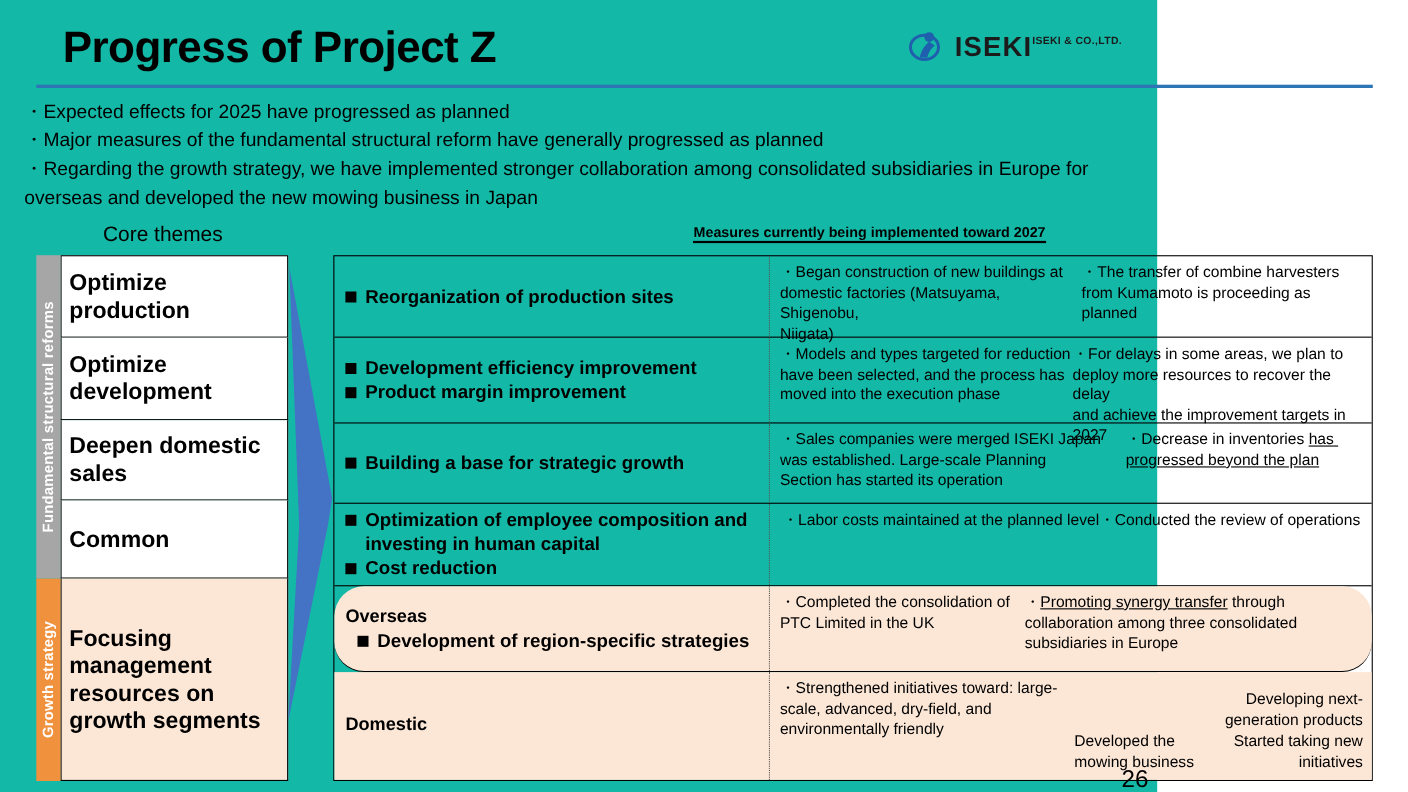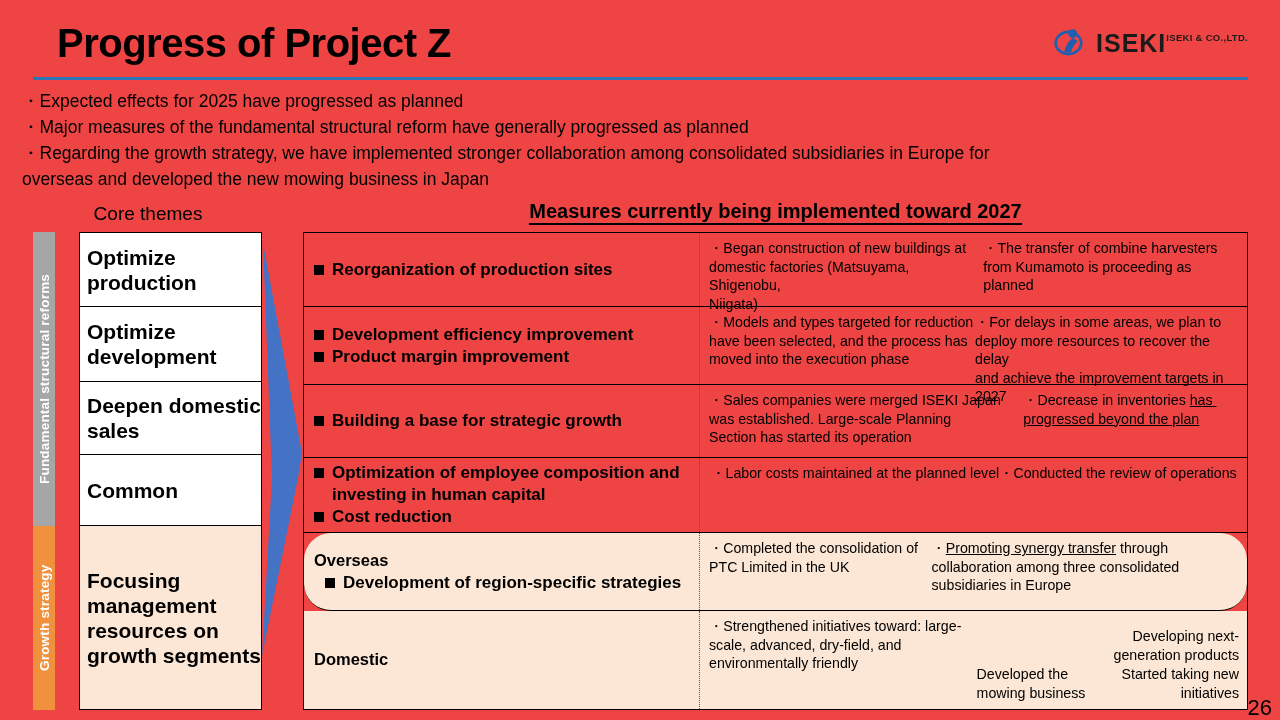--- a/index.html
+++ b/index.html
@@ -3,21 +3,21 @@
 <meta charset="utf-8">
 <style>
   * { box-sizing: border-box; margin: 0; padding: 0; }
   html, body {
     width: 1280px; height: 720px;
     background: #ffffff;
     font-family: "Liberation Sans", sans-serif;
     color: #000000;
     overflow: hidden;
   }
-  #slide { position: relative; width: 1280px; height: 720px; background: #ef4444; }
+  #slide { position: relative; width: 1052px; height: 720px; background: #14b8a6; }
 
   
   #title {
     position: absolute; left: 57px; top: 19px;
     font-size: 40px; font-weight: bold; letter-spacing: -0.5px;
     line-height: 48px; white-space: nowrap;
   }
   #logo {
     position: absolute; right: 32px; top: 26px;
     display: flex; align-items: center; gap: 8px;
@@ -43,22 +43,22 @@
     font-size: 17.5px; line-height: 26px;
   }
   #lede .b { display: block; white-space: pre-wrap; }
 
   
   #core-themes-caption {
     position: absolute; left: 33px; top: 202px; width: 230px;
     text-align: center; font-size: 19px; line-height: 24px;
   }
   #measures-caption {
-    position: absolute; left: 303px; top: 198px; width: 945px;
-    text-align: center; font-size: 20px; font-weight: bold; line-height: 26px;
+    position: absolute; left: 318px; top: 198px; width: 945px;
+    text-align: center; font-size: 13px; font-weight: bold; line-height: 26px;
   }
   #measures-caption span { border-bottom: 2px solid #000; padding-bottom: 1px; }
 
   
   #left-table {
     position: absolute; left: 33px; top: 232px; width: 229px; height: 478px;
     display: flex; flex-direction: column;
   }
   .band-group { display: flex; }
   .band {
@@ -70,21 +70,20 @@
   }
   .band.reforms { background: #A6A6A6; }
   .band.growth  { background: #F0913E; }
   .cells { flex: 1 1 auto; display: flex; flex-direction: column; }
   .theme-cell {
     border: 1.6px solid #000;
     display: flex; align-items: center;
     padding: 2px 0 2px 7px;
     font-size: 21px; font-weight: bold; line-height: 25px;
     background: #ffffff;
-    margin-left: 24px;
   }
   .theme-cell + .theme-cell { border-top: none; }
   .group-reforms .cells .theme-cell:nth-child(1) { height: 75px; }
   .group-reforms .cells .theme-cell:nth-child(2) { height: 75px; }
   .group-reforms .cells .theme-cell:nth-child(3) { height: 73px; }
   .group-reforms .cells .theme-cell:nth-child(4) { height: 71px; }
   .group-growth  { height: 184px; }
   .group-growth .theme-cell {
     background: #FCE7D6; height: 184px; align-items: center; border-top: none;
   }

